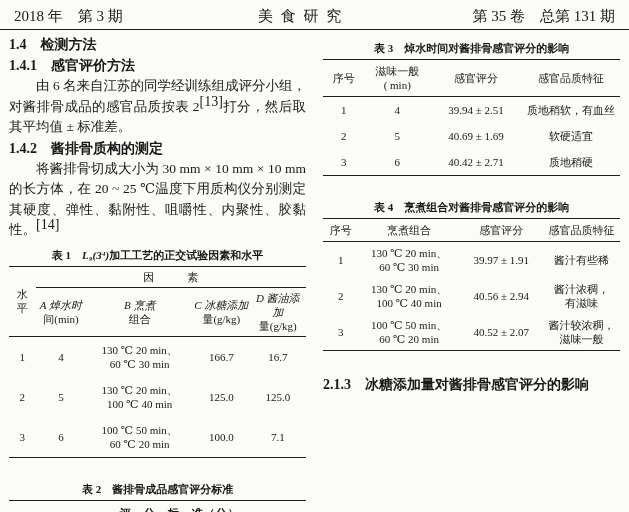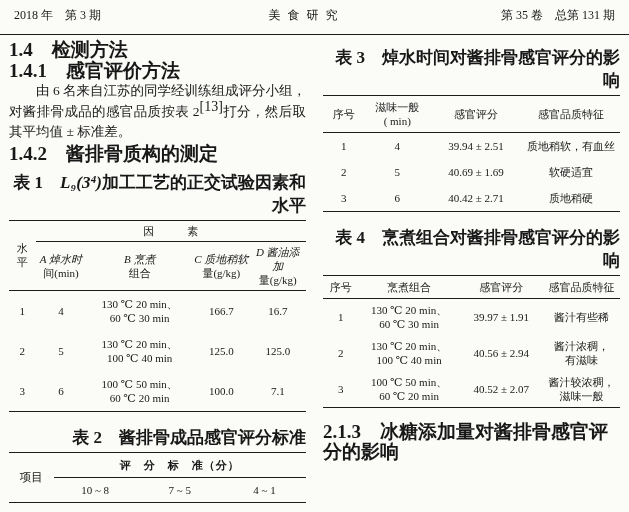--- a/index.html
+++ b/index.html
@@ -7,35 +7,35 @@
   body {
     width: 629px; height: 512px; overflow: hidden;
     background: #fbfbf8; color: #181818;
     font-family: "Liberation Serif", "DejaVu Serif", serif;
   }
   .page { width: 629px; height: 512px; overflow: hidden; }
 
   
   .page-header {
     display: flex; justify-content: space-between; align-items: baseline;
-    padding: 7px 14px 10px 14px; font-size: 12px;
+    padding: 7px 14px 3px 14px; font-size: 15px;
     border-bottom: 1.6px solid #1c1c1c;
   }
   .page-header .center { letter-spacing: 2px; margin-left: 6px; }
 
   
   .columns { display: flex; gap: 17px; padding: 4px 9px 0 9px; }
   .col { width: 297px; flex: 0 0 297px; }
 
-  .heading { font-weight: bold; font-size: 19px; line-height: 20px; margin: 1px 0 0 0; }
+  .heading { font-weight: bold; font-size: 14px; line-height: 20px; margin: 1px 0 0 0; }
   .body-text { font-size: 13.5px; line-height: 20.5px; text-align: justify; margin: 0; }
   .indent { text-indent: 2em; }
   sup { font-size: 14px; line-height: 0; }
 
-  .tbl-title { text-align: right; font-weight: bold; font-size: 17px; margin: 7px 0 3px 0; }
+  .tbl-title { text-align: center; font-weight: bold; font-size: 11px; margin: 7px 0 3px 0; }
   .tbl-title .math { font-style: italic; font-weight: bold; }
 
   table {
     width: 100%; border-collapse: collapse; table-layout: fixed;
     font-size: 11px; line-height: 14px; text-align: center;
     border-top: 1.6px solid #1c1c1c; border-bottom: 1.6px solid #1c1c1c;
   }
   th, td { font-weight: normal; padding: 4px 1px; vertical-align: middle; }
   .cl { display: block; }
   .var { font-style: italic; }
@@ -45,21 +45,21 @@
   
   .hd-under { border-bottom: 1.1px solid #1c1c1c; }
 
   .t1 td, .t1 th { padding: 3px 1px; }
   .t1 tbody td { padding: 6px 1px; }
   .t2 th { padding: 5px 1px; }
   .t2 .item-th { font-size: 11.5px; }
   .t2 .span-th { letter-spacing: 1px; font-weight: bold; }
   .t3 tbody td { padding: 6px 1px; }
   .t4 tbody td { padding: 4px 1px; }
-  .mt6 { margin-top: 14px; }
+  .mt6 { margin-top: 24px; }
 </style>
 </head>
 <body>
 
 <div class="page">
 
   <div class="page-header">
     <span>2018 年　第 3 期</span>
     <span class="center">美 食 研 究</span>
     <span>第 35 卷　总第 131 期</span>
@@ -69,20 +69,21 @@
 
     <div class="col">
 
       <h3 class="heading">1.4　检测方法</h3>
       <h3 class="heading">1.4.1　感官评价方法</h3>
 
       <p class="body-text indent"><span>由 6 名来自江苏的同学经训练组成评分小组，对酱排骨成品的感官品质按表 2</span><sup>[13]</sup><span>打分，然后取其平均值 ± 标准差。</span></p>
 
       <h3 class="heading">1.4.2　酱排骨质构的测定</h3>
 
+      <p class="body-text indent"><span>将酱排骨切成大小为 30 mm × 10 mm × 10 mm 的长方体，在 20 ~ 25 ℃温度下用质构仪分别测定其硬度、弹性、黏附性、咀嚼性、内聚性、胶黏性。</span><sup>[14]</sup></p>
 
       <div class="tbl-title"><span>表 1　</span><span class="math">L₉(3⁴)</span><span>加工工艺的正交试验因素和水平</span></div>
 
       <table class="t1">
         <colgroup>
           <col style="width:9%">
             <col style="width:17%">
             <col style="width:36%">
             <col style="width:19%">
             <col style="width:19%">
@@ -98,21 +99,21 @@
           <tr>
             <th class="hd-under">
               <span class="cl var">A 焯水时</span>
               <span class="cl">间(min)</span>
             </th>
             <th class="hd-under">
               <span class="cl var">B 烹煮</span>
               <span class="cl">组合</span>
             </th>
             <th class="hd-under">
-              <span class="cl var">C 质地稍软</span>
+              <span class="cl var">C 冰糖添加</span>
               <span class="cl">量(g/kg)</span>
             </th>
             <th class="hd-under">
               <span class="cl var">D 酱油添加</span>
               <span class="cl">量(g/kg)</span>
             </th>
           </tr>
         </thead>
         <tbody>
           <tr>

